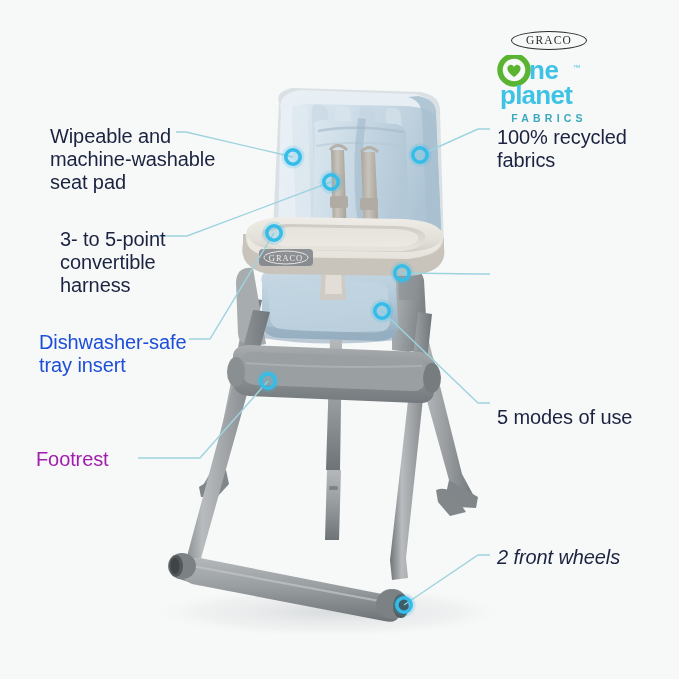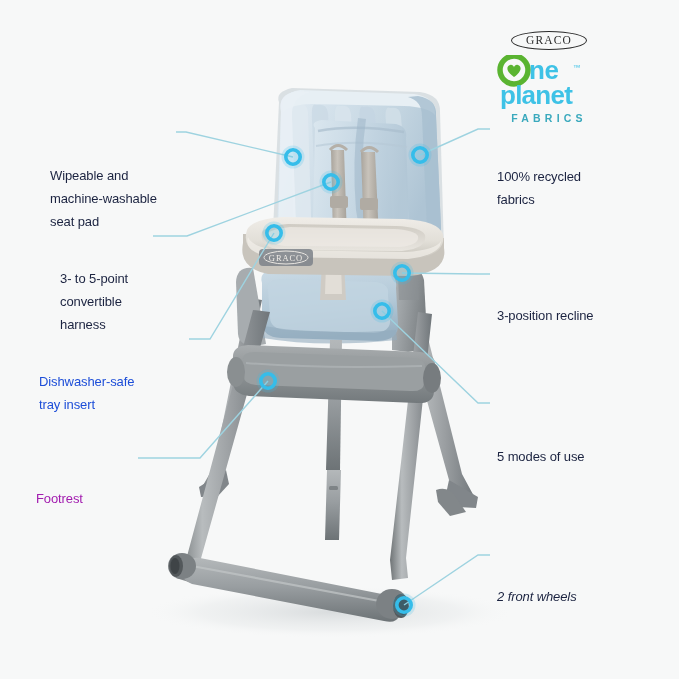--- a/index.html
+++ b/index.html
@@ -32,25 +32,24 @@
     position: absolute;
     left: 0; top: 0;
     width: 679px; height: 679px;
     pointer-events: none;
   }
   
   .label {
     position: absolute;
     color: #1b2340;
     font-family: "Liberation Sans", sans-serif;
-    font-size: 13px;
+    font-size: 20px;
     line-height: 23px;
     letter-spacing: -0.1px;
     white-space: pre-line;
-    margin-top: 39px;
   }
   .label.left  { text-align: left; }
   .label.right { text-align: left; }
 
   
   #brand-logo {
     position: absolute;
     left: 497px;
     top: 31px;
     width: 104px;
@@ -345,21 +344,20 @@
 machine-washable
 seat pad</div>
   <div class="label left" style="left: 60px; top: 228px; color: rgb(27, 35, 64);">3- to 5-point
 convertible
 harness</div>
   <div class="label left" style="left: 39px; top: 331px; color: #1d4ed8;">Dishwasher-safe
 tray insert</div>
   <div class="label left" style="left: 36px; top: 448px; color: #a21caf;">Footrest</div>
   <div class="label right" style="left: 497px; top: 126px; color: rgb(27, 35, 64);">100% recycled
 fabrics</div>
-  <div class="label right" style="left: 497px; top: 265px; color: rgb(27, 35, 64);">3-position recline</div>
   <div class="label right" style="left: 497px; top: 406px; color: rgb(27, 35, 64);">5 modes of use</div>
   <div class="label right" style="left: 497px; top: 546px; color: rgb(27, 35, 64); font-style: italic;">2 front wheels</div>
 
   <div id="brand-logo">
     <span id="graco-wordmark">GRACO</span>
 
     <svg id="oneplanet-mark" viewBox="0 0 208 112">
 
       <g>
         <circle cx="34" cy="30" r="28" fill="none" stroke="#5ab431" stroke-width="11"></circle>

